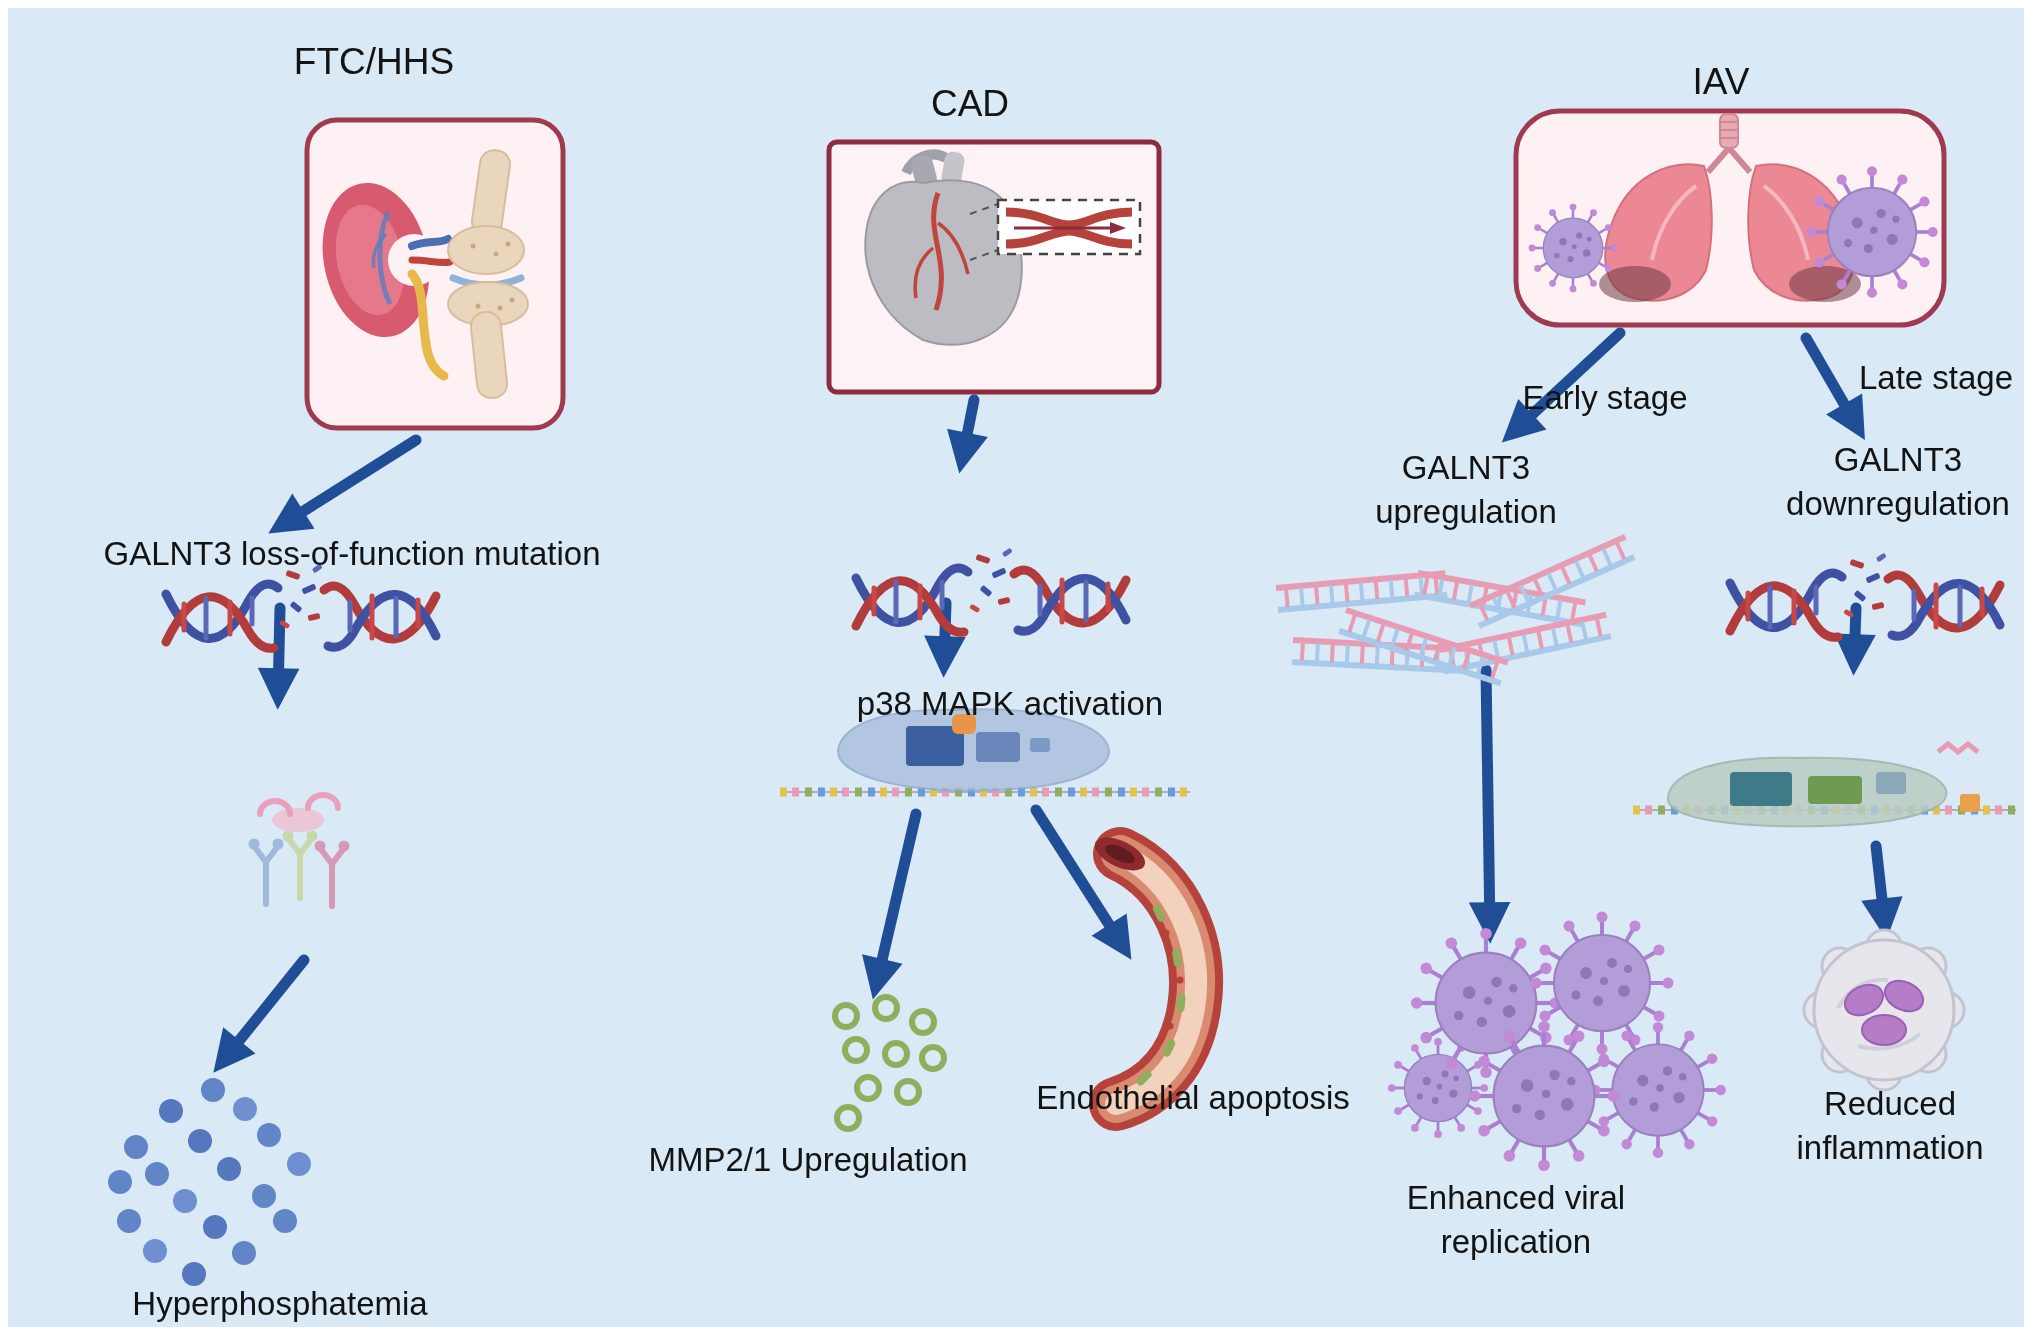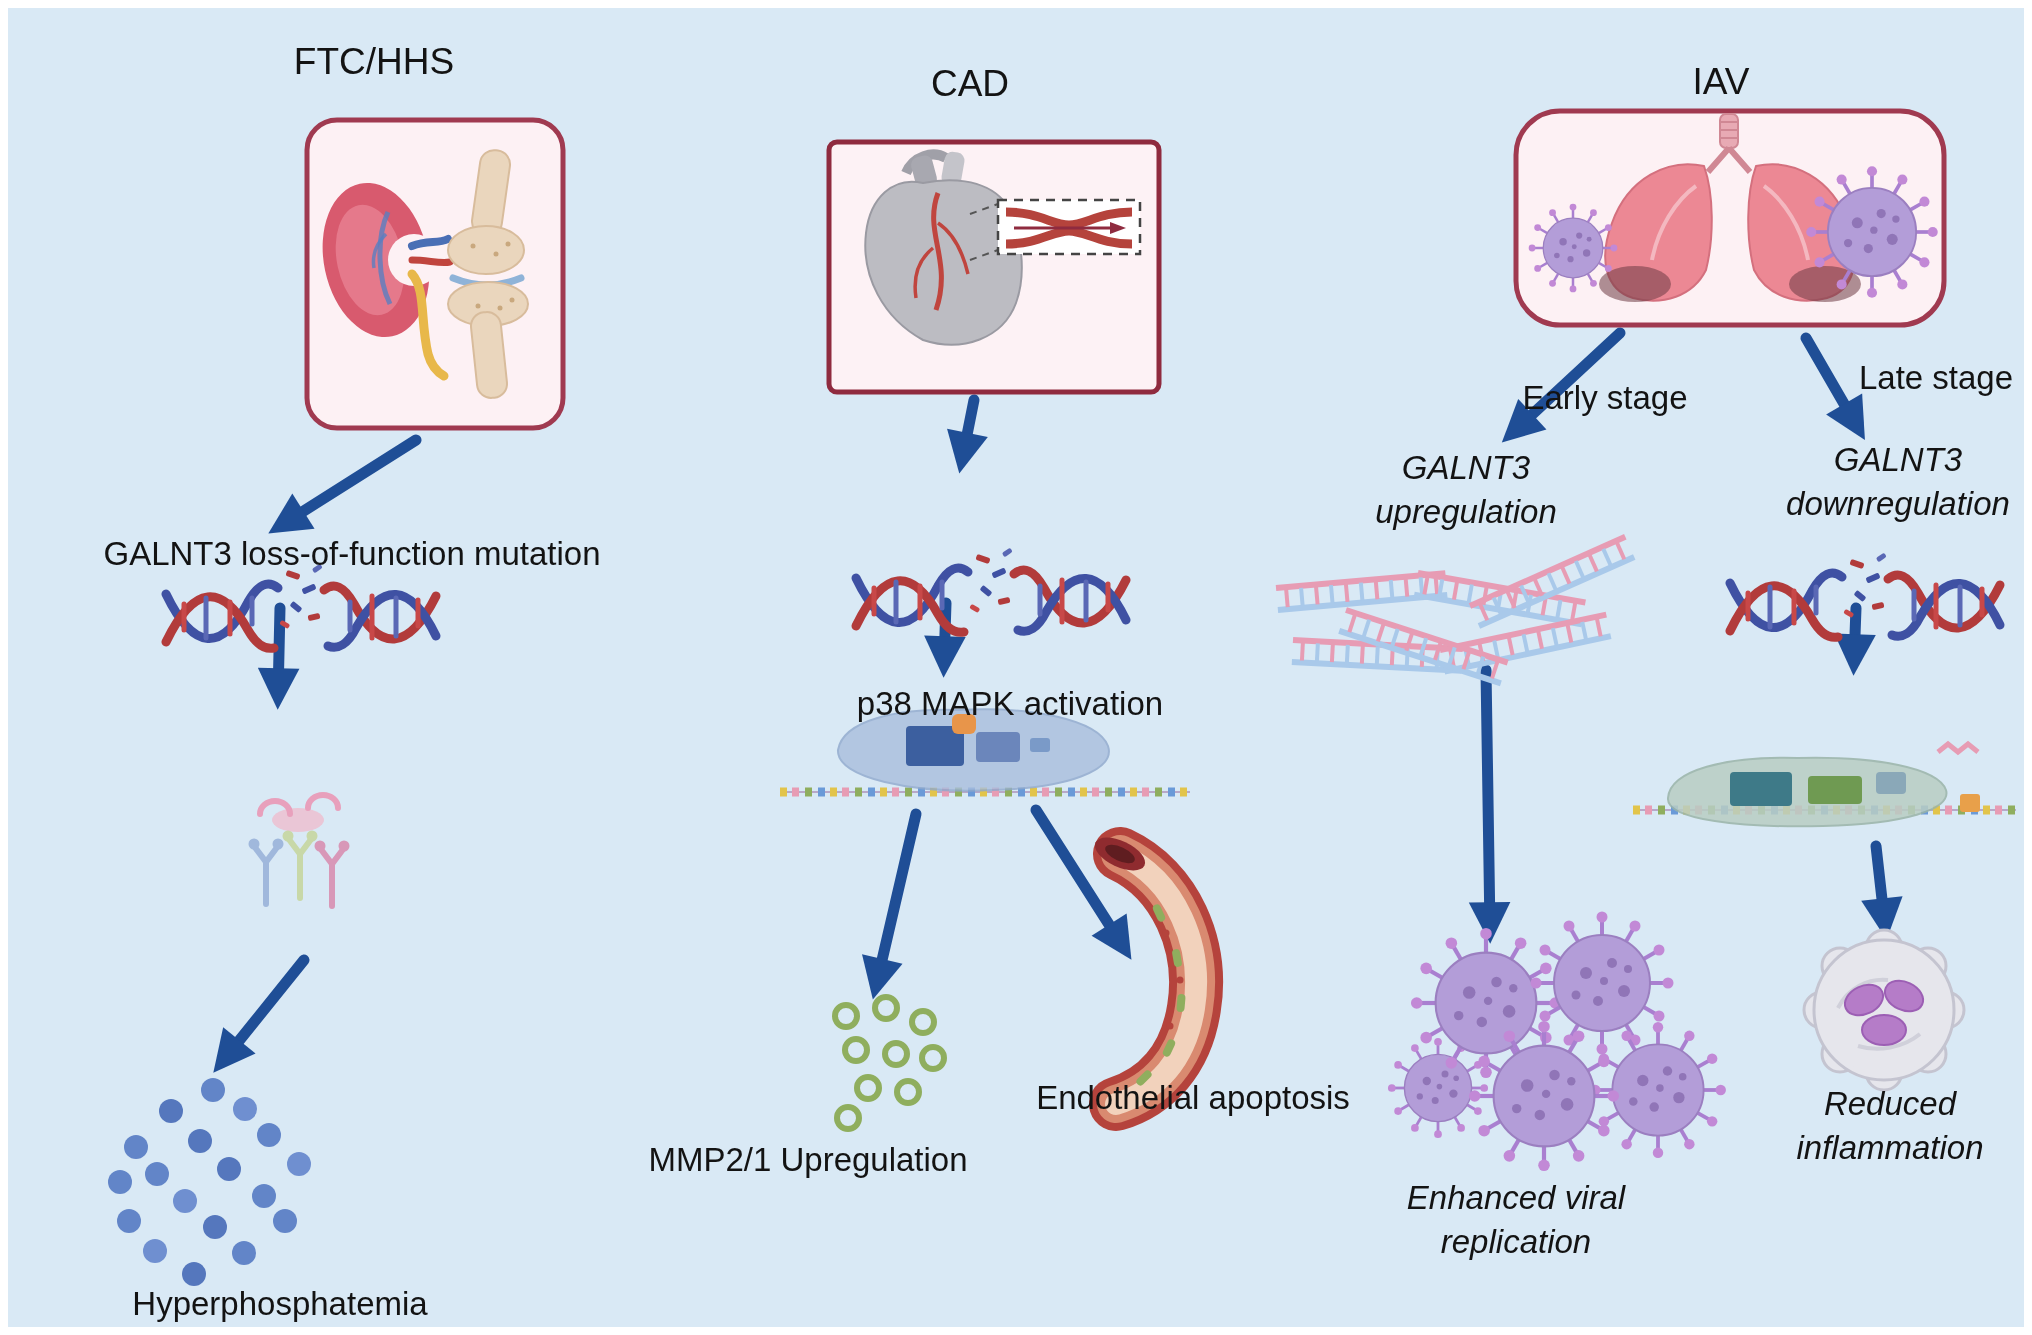--- a/index.html
+++ b/index.html
@@ -8,21 +8,21 @@
     position:relative; width:2032px; height:1335px;
     background:#d9e9f5; overflow:hidden;
     border:8px solid #ffffff;
   }
   svg.scene { position:absolute; left:0; top:0; width:2016px; height:1319px; }
   .lbl {
     position:absolute; transform:translateX(-50%);
     font-size:33px; color:#131313; white-space:nowrap;
     text-align:center; line-height:1.32;
   }
-  .lbl.wrap { white-space:normal;font-style:italic; }
+  .lbl.wrap { white-space:normal; }
   .lbl.title { font-size:37px; }
 </style>
 </head>
 <body>
 
 <div class="canvas">
 
   <svg class="scene" viewBox="0 0 2016 1319">
     <defs>
       <marker id="ah" viewBox="0 0 10 10" refX="6.5" refY="5" markerWidth="4.2" markerHeight="4.2" orient="auto-start-reverse">
@@ -346,21 +346,21 @@
       <circle cx="1876" cy="1002" r="64" fill="#e6e6ec"></circle>
       <path d="M1830,1000 C1840,980 1860,970 1880,972" fill="none" stroke="#d0d0da" stroke-width="4"></path>
       <path d="M1850,1038 C1870,1044 1895,1040 1912,1026" fill="none" stroke="#d0d0da" stroke-width="4"></path>
       <ellipse cx="1856" cy="992" rx="20" ry="14" fill="#b57cc8" stroke="#9c5fb4" stroke-width="2" transform="rotate(-25 1856 992)"></ellipse>
       <ellipse cx="1896" cy="988" rx="20" ry="14" fill="#b57cc8" stroke="#9c5fb4" stroke-width="2" transform="rotate(25 1896 988)"></ellipse>
       <ellipse cx="1876" cy="1022" rx="22" ry="15" fill="#b57cc8" stroke="#9c5fb4" stroke-width="2"></ellipse>
     </g>
   </svg>
 
   <div class="lbl title" style="left:366px; top:30px">FTC/HHS</div>
-  <div class="lbl title" style="left:962px; top:52px">CAD</div>
+  <div class="lbl title" style="left:962px; top:72px">CAD</div>
   <div class="lbl title" style="left:1713px; top:50px">IAV</div>
 
   <div class="lbl" style="left:344px; top:524px">GALNT3 loss-of-function mutation</div>
   <div class="lbl" style="left:272px; top:1274px">Hyperphosphatemia</div>
 
   <div class="lbl" style="left:1002px; top:674px">p38 MAPK activation</div>
   <div class="lbl" style="left:800px; top:1130px">MMP2/1 Upregulation</div>
   <div class="lbl" style="left:1185px; top:1068px">Endothelial apoptosis</div>
 
   <div class="lbl" style="left:1597px; top:368px">Early stage</div>

